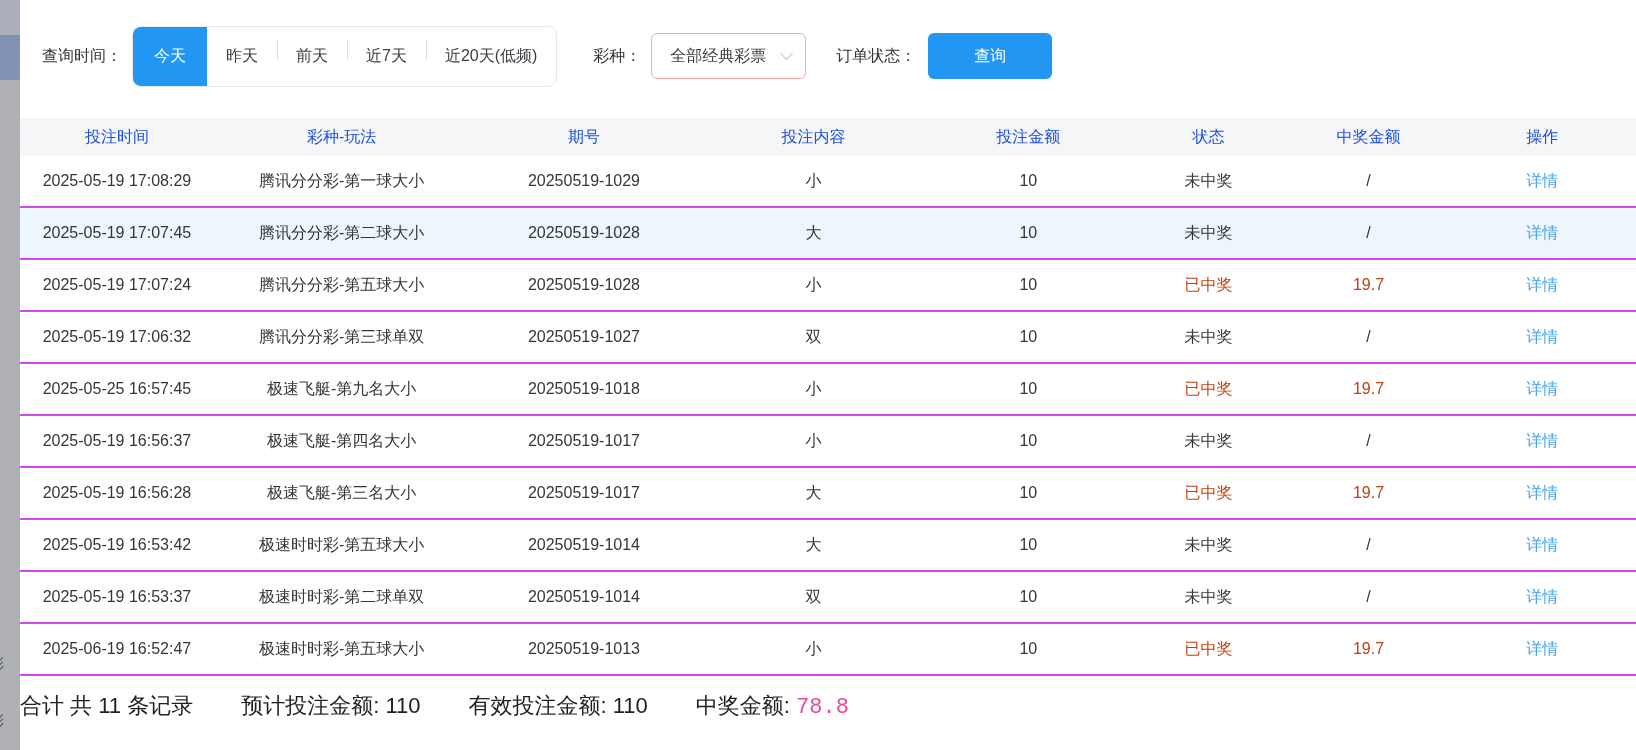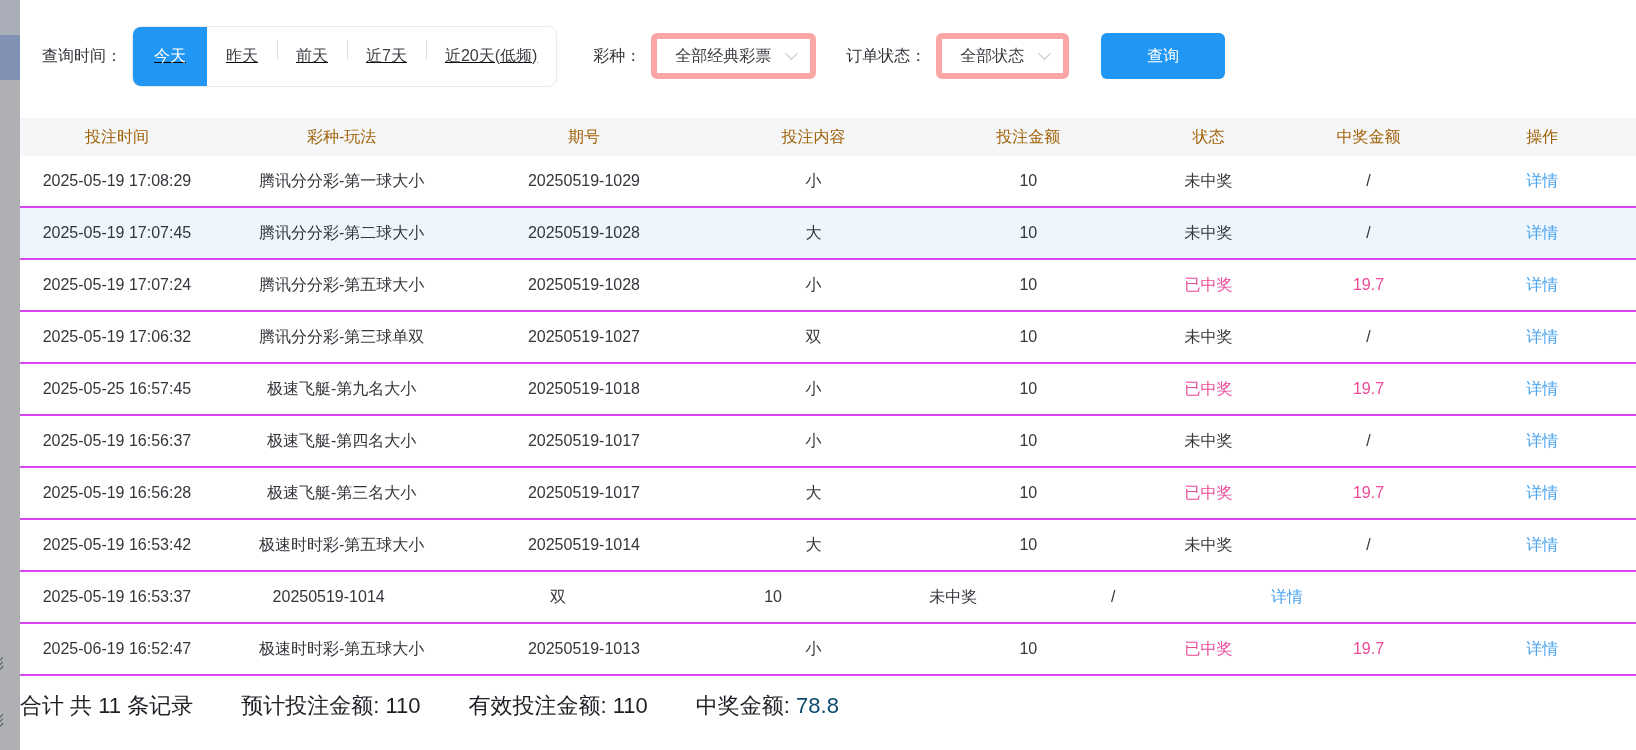--- a/index.html
+++ b/index.html
@@ -13,52 +13,52 @@
   .strip .seg2 { height:45px; background:#8191b3; }
   .strip .seg3 { height:670px; background:#aeb0b4; position:relative; overflow:hidden; }
   .frag { position:absolute; left:-11px; color:#54585f; font-size:15px; width:20px; overflow:hidden; }
 
   .main { flex:1; display:flex; flex-direction:column; height:100%; }
 
   
   .filter-bar { display:flex; align-items:center; padding:33px 0 0 22px; height:79px; flex:0 0 auto; }
   .flabel { font-size:16px; color:#303338; margin-right:10px; white-space:nowrap; }
   .seg-group { display:flex; align-items:stretch; border:1px solid #e7e9ec; border-radius:9px;
-    overflow:hidden; height:61px; margin-right:36px; background:#fff;text-decoration:underline; }
+    overflow:hidden; height:61px; margin-right:36px; background:#fff; }
   .seg-item { position:relative; display:flex; align-items:center; padding:0 19px; font-size:16px;
     color:#3a3d42; cursor:pointer; white-space:nowrap; }
   .seg-item + .seg-item::before { content:""; position:absolute; left:0; top:13px; width:1px; height:20px; background:#dcdfe4; }
   .seg-item.selected { background:#2196f3; color:#fff; padding:0 21px; }
   .seg-item.no-sep::before, .seg-item.selected::before { display:none; }
 
   .select-box { display:flex; align-items:center; justify-content:space-between; height:46px;
-    border:6px solid #fca5a5; border-radius:6px; padding:0 14px 0 18px; font-size:16px; color:#3a3d42;
+    border:1px solid #fca5a5; border-radius:6px; padding:0 14px 0 18px; font-size:16px; color:#3a3d42;
     margin-right:30px; cursor:pointer; background:#fff; }
   .select-box .val { margin-right:16px; white-space:nowrap; }
   .chev { width:9px; height:9px; border-right:1.5px solid #c0c4cc; border-bottom:1.5px solid #c0c4cc;
     transform:rotate(45deg) translate(-2px,-2px); flex:0 0 auto; }
   .query-btn { height:46px; padding:0 46px; background:#2196f3; color:#fff; font-size:16px;
     border:none; border-radius:6px; cursor:pointer; margin-left:2px; }
 
   
   .table { margin-top:39px; width:100%; flex:0 0 auto; }
   .trow { display:flex; width:100%; align-items:center; }
-  .thead { background:#f5f6f7; height:38px; color:#a16207; font-size:16px; }
+  .thead { background:#f5f6f7; height:38px; color:#1d4ed8; font-size:16px; }
   .tbody .trow { height:52px; border-bottom:2px solid #d946ef; font-size:16px; color:#33363b; background:#fff; }
   .tbody .trow.highlight { background:#eef6fd; }
   .cell { text-align:center; white-space:nowrap; overflow:hidden; }
   .c1{width:12.0%;} .c2{width:15.8%;} .c3{width:14.2%;} .c4{width:14.2%;}
   .c5{width:12.4%;} .c6{width:9.9%;} .c7{width:9.9%;} .c8{width:11.6%;}
-  .cell.won { color:#ec4899;text-align:center; }
+  .cell.won { color:#c2410c;text-align:center; }
   .detail-link { color:#4aa3ef; cursor:pointer; text-decoration:none; }
 
   
   .summary { display:flex; justify-content:flex-start; align-items:center; gap:48px;
     padding:15px 40px 0 0; font-size:22px; color:#1c1f23; }
-  .summary .red { color:#0c4a6e; }
+  .summary .red { color:#ec4899;font-family:Liberation Mono, monospace; }
   .sum-item { white-space:nowrap; }
 </style>
 </head>
 <body>
 
 <div class="app">
 
   <aside class="strip">
     <div class="seg1"></div>
     <div class="seg2"></div>
@@ -81,24 +81,20 @@
           <div class="seg-item">近20天(低频)</div>
         </div>
 
       <span class="flabel">彩种：</span>
       <div class="select-box">
         <span class="val">全部经典彩票</span>
         <span class="chev"></span>
       </div>
 
       <span class="flabel">订单状态：</span>
-      <div class="select-box">
-        <span class="val">全部状态</span>
-        <span class="chev"></span>
-      </div>
 
       <button class="query-btn">查询</button>
     </div>
 
     <div class="table">
       <div class="trow thead">
         <div class="cell c1">投注时间</div>
         <div class="cell c2">彩种-玩法</div>
         <div class="cell c3">期号</div>
         <div class="cell c4">投注内容</div>
@@ -183,20 +179,21 @@
     <div class="cell c2">极速时时彩-第五球大小</div>
     <div class="cell c3">20250519-1014</div>
     <div class="cell c4">大</div>
     <div class="cell c5">10</div>
     <div class="cell c6">未中奖</div>
     <div class="cell c7">/</div>
     <div class="cell c8"><a class="detail-link">详情</a></div>
   </div>
           <div class="trow">
     <div class="cell c1">2025-05-19 16:53:37</div>
+    <div class="cell c2">极速时时彩-第二球单双</div>
     <div class="cell c3">20250519-1014</div>
     <div class="cell c4">双</div>
     <div class="cell c5">10</div>
     <div class="cell c6">未中奖</div>
     <div class="cell c7">/</div>
     <div class="cell c8"><a class="detail-link">详情</a></div>
   </div>
           <div class="trow">
     <div class="cell c1">2025-06-19 16:52:47</div>
     <div class="cell c2">极速时时彩-第五球大小</div>

